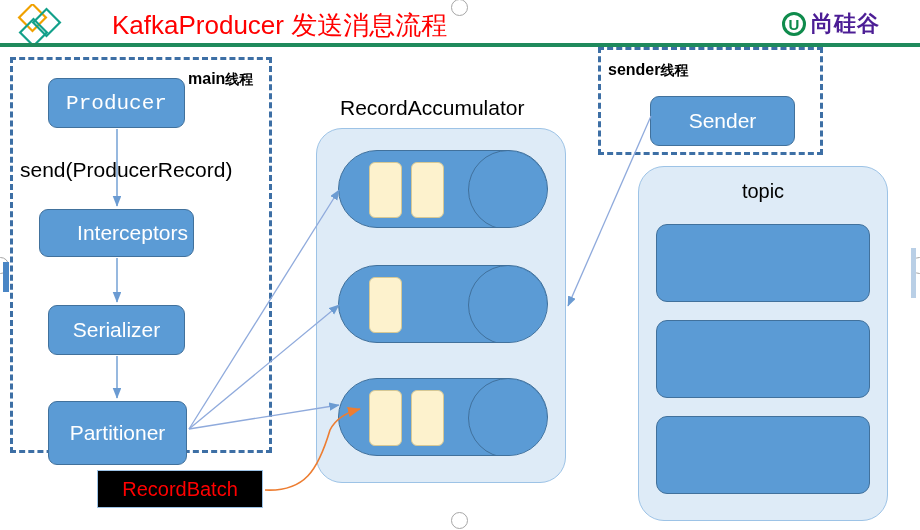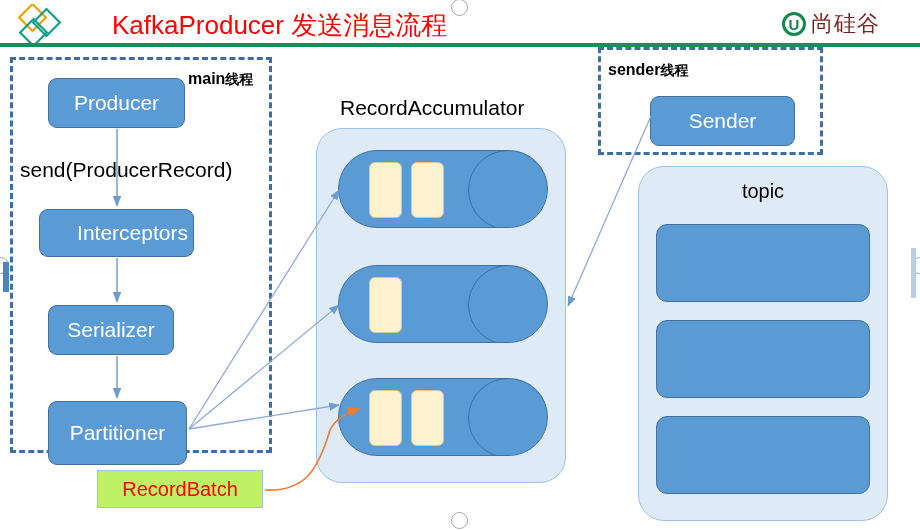--- a/index.html
+++ b/index.html
@@ -54,21 +54,21 @@
     display: flex; align-items: center; gap: 5px;
   }
   #logo-right .u-mark {
     width: 24px; height: 24px; border-radius: 50%;
     border: 3px solid #0f8b4c;
     display: flex; align-items: center; justify-content: center;
     font-size: 15px; font-weight: bold; color: #0f8b4c;
     line-height: 1;
   }
   #logo-right .brand {
-    font-size: 22px; color: #7f1d1d; font-weight: normal;
+    font-size: 22px; color: #4c1d95; font-weight: bold;
     letter-spacing: 1px;
   }
 
   
   .thread-frame {
     position: absolute;
     border: 3px dashed #3d6fa5;
     background: transparent;
   }
   #main-thread-frame  { left: 10px;  top: 57px;  width: 262px; height: 396px; }
@@ -86,37 +86,37 @@
   
   .pbox {
     position: absolute;
     background: #5b9bd5;
     border: 1px solid #41719c;
     border-radius: 9px;
     color: #ffffff;
     display: flex; align-items: center; justify-content: center;
     font-size: 21px;
   }
-  #box-producer     { left: 48px;  top: 78px;  width: 137px; height: 50px; }
+  #box-producer     { left: 48px;  top: 78px;  width: 137px; height: 50px; font-family: Liberation Mono, monospace; }
   #box-interceptors { left: 39px;  top: 209px; width: 155px; height: 48px; padding-left: 32px; }
-  #box-serializer   { left: 48px;  top: 305px; width: 126px; height: 50px; }
+  #box-serializer   { left: 48px;  top: 305px; width: 137px; height: 50px; }
   #box-partitioner  { left: 48px;  top: 401px; width: 139px; height: 64px; }
   #box-sender       { left: 650px; top: 96px;  width: 145px; height: 50px; }
 
   
   #send-label {
     position: absolute; left: 20px; top: 158px;
     font-size: 21px; color: #000; white-space: nowrap;
   }
 
   
   #recordbatch-box {
     position: absolute; left: 97px; top: 470px;
     width: 166px; height: 38px;
-    background: #bef264;
+    background: #000000;
     border: 1.4px solid #9dc3e6;
     display: flex; align-items: center; justify-content: center;
     font-size: 20px; color: #ff0000;
   }
 
   
   #accum-title {
     position: absolute; left: 340px; top: 96px;
     font-size: 21px; color: #000; white-space: nowrap;
   }

